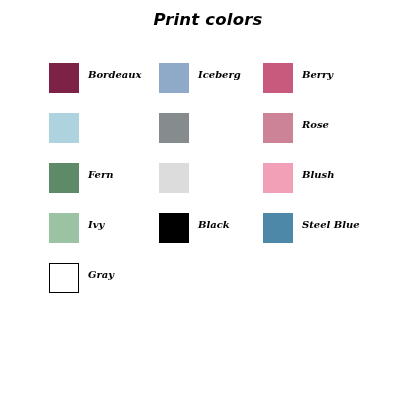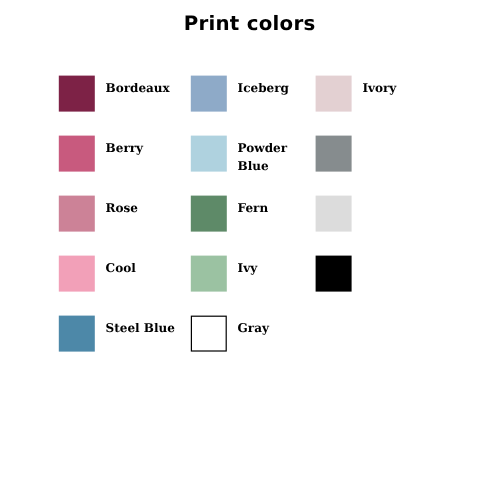--- a/index.html
+++ b/index.html
@@ -12,20 +12,21 @@
     background: #ffffff;
     font-family: "Liberation Sans", sans-serif;
     overflow: hidden;
   }
   #figure {
     position: relative;
     width: 416px;
     height: 416px;
     background: #ffffff;
     box-sizing: border-box;
+    font-style: italic;
   }
   #chart-title {
     position: absolute;
     top: 10px;
     left: 0;
     width: 416px;
     text-align: center;
     font-family: "DejaVu Sans", sans-serif;
     font-weight: bold;
     font-size: 16.5px;
@@ -77,56 +78,51 @@
   <div id="swatch-grid">
       <div class="swatch-cell">
         <div class="swatch-chip" style="background-color: rgb(125, 34, 70);"></div>
         <div class="swatch-label">Bordeaux</div>
       </div>
       <div class="swatch-cell">
         <div class="swatch-chip" style="background-color: rgb(142, 170, 200);"></div>
         <div class="swatch-label">Iceberg</div>
       </div>
       <div class="swatch-cell">
-        <div class="swatch-chip" style="background-color: rgb(227, 208, 210);"></div>
-        <div class="swatch-label">Ivory</div>
-      </div>
-      <div class="swatch-cell">
         <div class="swatch-chip" style="background-color: rgb(200, 90, 126);"></div>
         <div class="swatch-label">Berry</div>
       </div>
       <div class="swatch-cell">
         <div class="swatch-chip" style="background-color: rgb(175, 210, 223);"></div>
-        <div class="swatch-label">Powder
-Blue</div>
       </div>
       <div class="swatch-cell">
         <div class="swatch-chip" style="background-color: rgb(134, 140, 142);"></div>
       </div>
       <div class="swatch-cell">
         <div class="swatch-chip" style="background-color: rgb(204, 130, 151);"></div>
         <div class="swatch-label">Rose</div>
       </div>
       <div class="swatch-cell">
         <div class="swatch-chip" style="background-color: rgb(94, 138, 104);"></div>
         <div class="swatch-label">Fern</div>
       </div>
       <div class="swatch-cell">
         <div class="swatch-chip" style="background-color: rgb(220, 220, 220);"></div>
       </div>
       <div class="swatch-cell">
         <div class="swatch-chip" style="background-color: rgb(242, 160, 184);"></div>
-        <div class="swatch-label">Cool</div>
+        <div class="swatch-label">Blush</div>
       </div>
       <div class="swatch-cell">
         <div class="swatch-chip" style="background-color: rgb(155, 194, 162);"></div>
         <div class="swatch-label">Ivy</div>
       </div>
       <div class="swatch-cell">
         <div class="swatch-chip" style="background-color: rgb(0, 0, 0);"></div>
+        <div class="swatch-label">Black</div>
       </div>
       <div class="swatch-cell">
         <div class="swatch-chip" style="background-color: rgb(77, 136, 168);"></div>
         <div class="swatch-label">Steel Blue</div>
       </div>
       <div class="swatch-cell">
         <div class="swatch-chip outlined" style="background-color: rgb(255, 255, 255);"></div>
         <div class="swatch-label">Gray</div>
       </div>
     </div>

